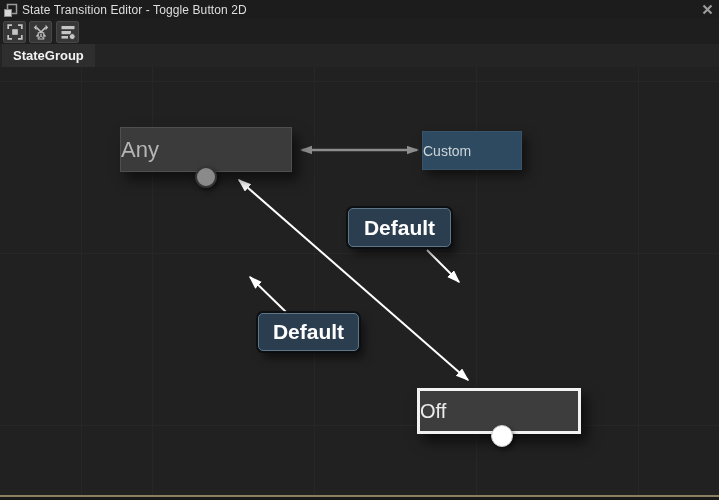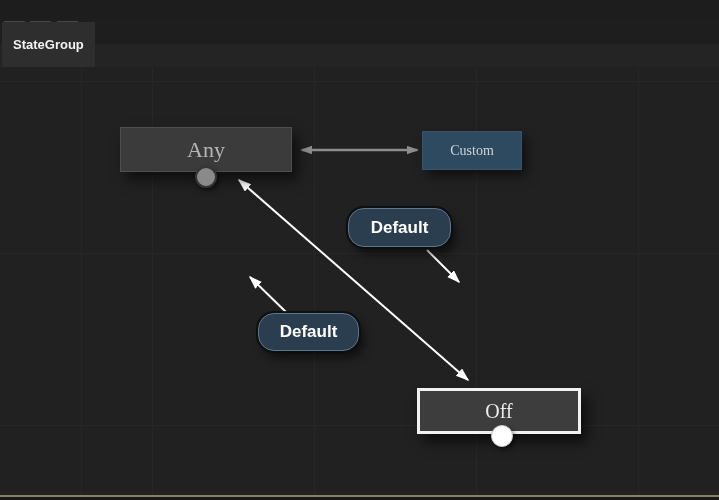--- a/index.html
+++ b/index.html
@@ -18,39 +18,38 @@
   
   .toolbar{position:absolute;left:0;top:19px;width:100%;height:25px;background:#1e1e1e;display:flex;align-items:center;}
   .tool-btn{
     width:23px;height:22px;margin-left:3px;background:#373737;border:1px solid #474747;border-radius:2px;
     display:flex;align-items:center;justify-content:center;box-sizing:border-box;cursor:pointer;
   }
   .tool-btn:nth-child(3){margin-left:4px;}
   
   .tabbar{position:absolute;left:0;top:44px;width:100%;height:23px;background:#242424;display:flex;align-items:flex-end;}
   .tab{
-    height:23px;margin-left:2px;padding:11px 11px;background:#2e2e2e;
+    height:23px;margin-left:2px;padding:0 11px;background:#2e2e2e;
     display:flex;align-items:center;
     font-size:13px;font-weight:700;color:#f2f2f2;cursor:pointer;
   }
   
   .canvas{
     position:absolute;left:0;top:67px;width:719px;height:428px;
     background-color:#212121;
     background-image:
       repeating-linear-gradient(to right,#272727 0 1px,transparent 1px 162px),
       repeating-linear-gradient(to bottom,#272727 0 1px,transparent 1px 172px);
     background-position:152px 0,0 14px;
   }
   .edges{position:absolute;left:0;top:0;width:719px;height:428px;}
   
   .node{
-    position:absolute;box-sizing:border-box;display:flex;align-items:center;justify-content:center;
+    position:absolute;box-sizing:border-box;display:flex;align-items:center;
     cursor:pointer;
-    font-family:Liberation Serif, serif;
   }
   .node-any{
     left:120px;top:60px;width:172px;height:45px;
     background:#3b3b3b;border:1px solid #4f4f4f;
     box-shadow:6px 8px 12px rgba(0,0,0,.55);
     font-size:22px;color:#b5b5b5;
   }
   .node-custom{
     left:422px;top:64px;width:100px;height:39px;
     background:#2e4a60;border:1px solid #38546b;
@@ -58,37 +57,49 @@
     font-size:14px;color:#cdd5da;
   }
   .node-off{
     left:417px;top:321px;width:164px;height:46px;
     background:#3d3d3d;border:3px solid #f2f2f2;
     box-shadow:6px 8px 12px rgba(0,0,0,.6);
     font-size:20px;color:#ececec;
   }
   .t-label{
     position:absolute;box-sizing:border-box;display:flex;align-items:center;justify-content:center;
-    background:#2b3e4f;border:1px solid #5e7687;border-radius:16px;
+    background:#2b3e4f;border:1px solid #5e7687;border-radius:5px;
     box-shadow:0 0 0 2px rgba(10,14,18,.85),5px 7px 10px rgba(0,0,0,.55);
-    font-size:17px;font-weight:700;color:#ffffff;cursor:pointer;
+    font-size:21px;font-weight:700;color:#ffffff;cursor:pointer;
   }
   .t-label-1{left:348px;top:141px;width:103px;height:39px;}
   .t-label-2{left:258px;top:246px;width:101px;height:38px;}
   .port{position:absolute;border-radius:50%;box-sizing:border-box;cursor:pointer;}
   .port-any{left:195px;top:99px;width:22px;height:22px;background:#8a8a8a;border:2px solid #353535;box-shadow:2px 3px 5px rgba(0,0,0,.5);}
   .port-off{left:491px;top:358px;width:22px;height:22px;background:#ffffff;border:1px solid #c9c9c9;box-shadow:2px 3px 5px rgba(0,0,0,.5);}
   
   .footer{position:absolute;left:0;top:495px;width:100%;height:5px;background:#1a1a1a;border-top:2px solid #8a8060;box-sizing:border-box;}
 </style>
 </head>
 <body>
 
 <div class="window">
 
+  <div class="titlebar">
+    <svg class="app-icon" viewBox="0 0 15 15">
+      <rect x="4.5" y="1.5" width="9" height="9" fill="none" stroke="#9a9a9a" stroke-width="1.5"></rect>
+      <rect x="1.5" y="6.5" width="7" height="7" fill="#d6d6d6" stroke="#8a8a8a" stroke-width="1"></rect>
+    </svg>
+    <span class="title">State Transition Editor - Toggle Button 2D</span>
+    <div class="close-btn">
+      <svg width="11" height="11" viewBox="0 0 11 11">
+        <path d="M1.5,1.5 L9.5,9.5 M9.5,1.5 L1.5,9.5" stroke="#9b9b9b" stroke-width="2.2"></path>
+      </svg>
+    </div>
+  </div>
 
   <div class="toolbar">
     <div class="tool-btn">
       <svg width="16" height="16" viewBox="0 0 16 16">
         <path d="M1.2,5 V1.2 H5 M11,1.2 H14.8 V5 M14.8,11 V14.8 H11 M5,14.8 H1.2 V11" fill="none" stroke="#c5c5c5" stroke-width="1.7"></path>
         <rect x="5.2" y="5.2" width="5.6" height="5.6" fill="#c5c5c5"></rect>
       </svg>
     </div>
     <div class="tool-btn">
       <svg width="16" height="16" viewBox="0 0 16 16">

